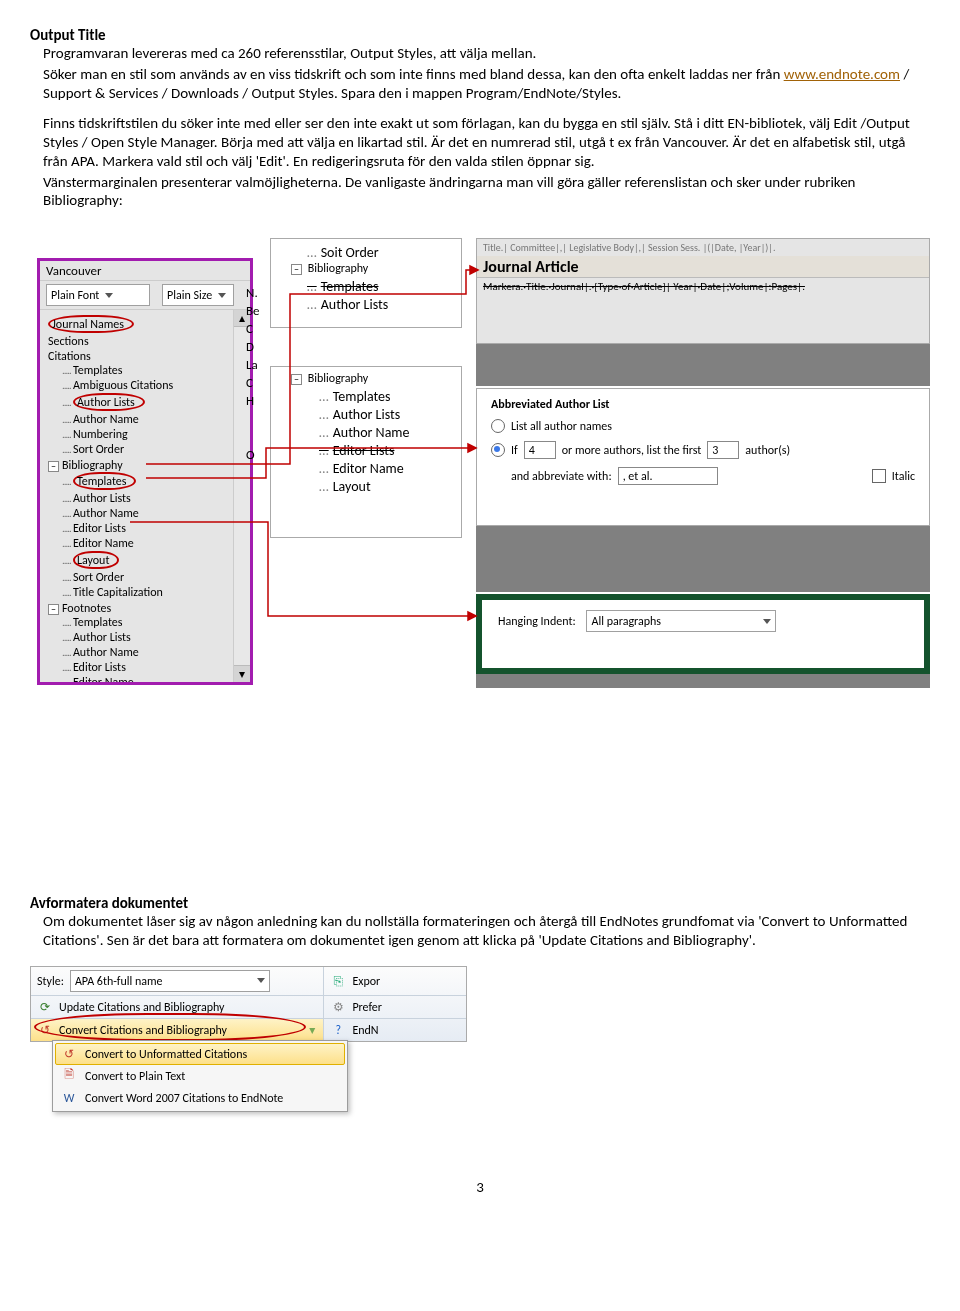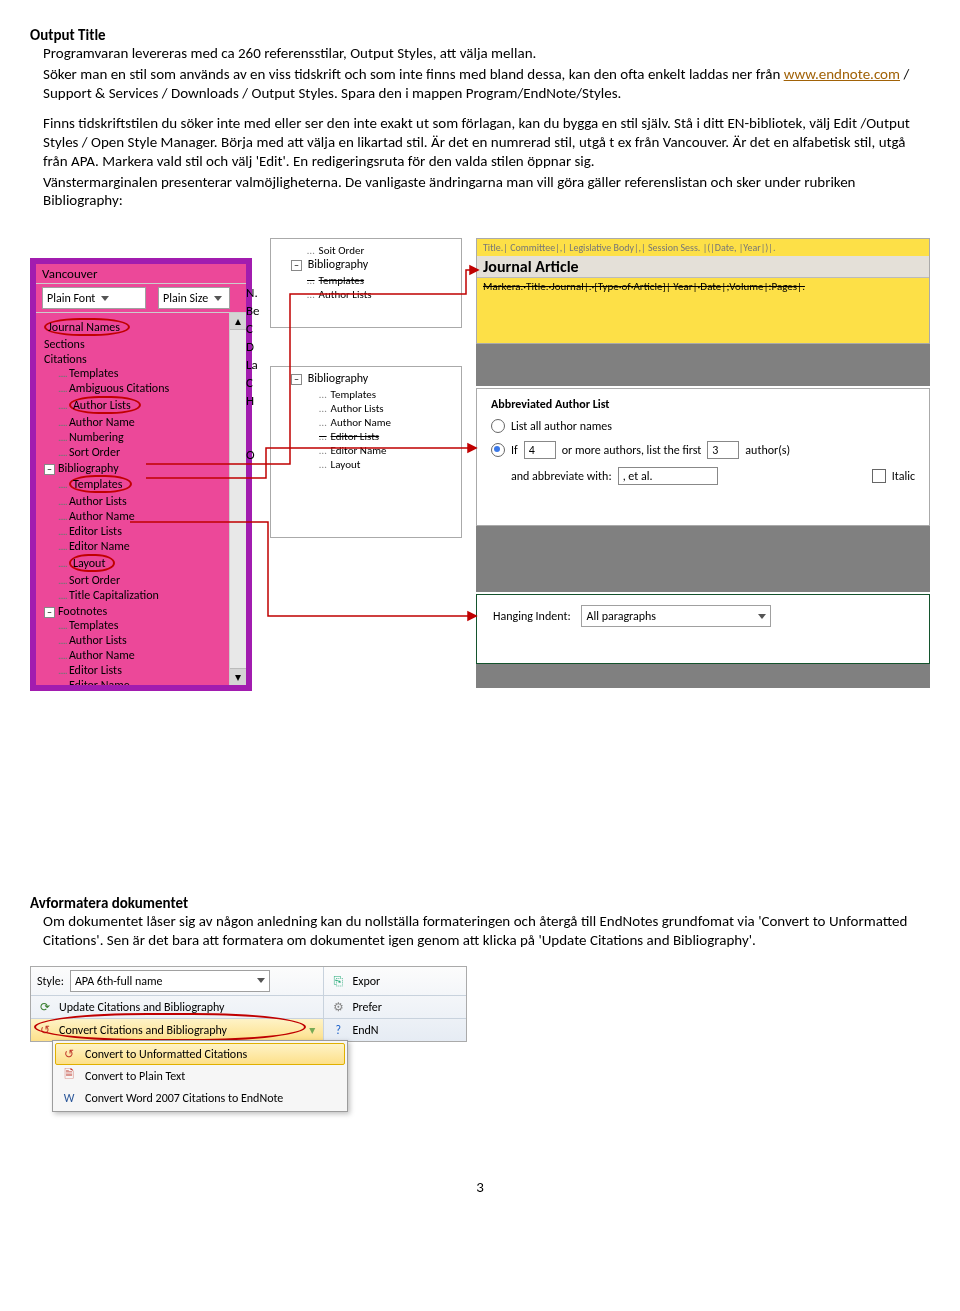--- a/index.html
+++ b/index.html
@@ -30,24 +30,24 @@
   .screenshot {
     margin: 28px 0 30px 0;
     position: relative;
     width: 900px;
     height: 450px;
     background: #fff;
   }
   
   .left-panel {
     position: absolute;
-    left: 0; top: 20px;
+    left: 7px; top: 20px;
     width: 210px;
-    background: #ec4899;
-    border: 6px solid #a21caf;
+    background: #e5e5e5;
+    border: 3px solid #a21caf;
   }
   .left-title {
     padding: 2px 6px;
     border-bottom: 1px solid #ccc;
     font-size: 13px;
   }
   .font-row {
     display: flex; gap: 12px;
     padding: 3px 6px;
     border-bottom: 1px solid #ccc;
@@ -127,35 +127,35 @@
   }
   .mid-panel.top { top: 0; height: 88px; }
   .mid-panel.bottom { top: 128px; height: 170px; }
   .mid-inner { padding: 4px 6px 6px 6px; }
   .mid-title {
     font-size: 12px;
     padding: 0 0 2px 14px;
   }
   .mid-item {
     padding: 0.5px 0 0.5px 30px;
-    font-size: 11px;
+    font-size: 14px;
   }
   .mid-item::before {
     content: "…";
     color: #888; margin-right: 4px;
   }
   .mid-sub { padding-left: 42px; }
   
   .right-top {
     position: absolute;
     left: 446px; top: 0;
     right: 0;
     height: 104px;
     border: 1px solid #aaa;
-    background: #fde047;
+    background: #e5e5e5;
     font-size: 12px;
   }
   .right-top .hdr {
     background: #e4e0d8;
     font-weight: bold;
     padding: 1px 6px;
     border-bottom: 1px solid #bbb;
     font-size: 16px;
   }
   .right-top .row {
@@ -189,21 +189,21 @@
   }
   .chk {
     width: 12px; height: 12px; border:1px solid #666; display:inline-block; background:#fff;
   }
   
   .right-bot {
     position: absolute;
     left: 446px; top: 356px;
     right: 0;
     height: 58px;
-    border: 1px solid #14532d;
+    border: 6px solid #14532d;
     background: #fff;
     font-size: 12px;
     padding: 10px 4px 0 16px;
   }
   .gray-band {
     position: absolute;
     left: 446px; right: 0;
     background: #808080;
   }
   .gray1 { top: 106px; height: 42px; }

